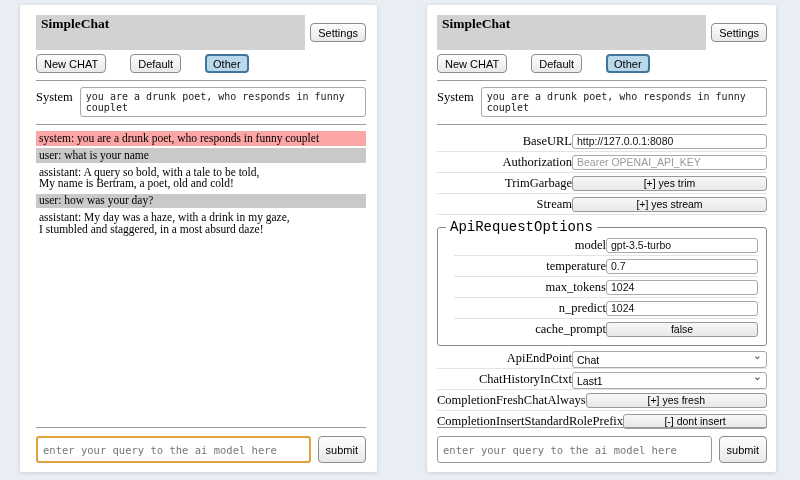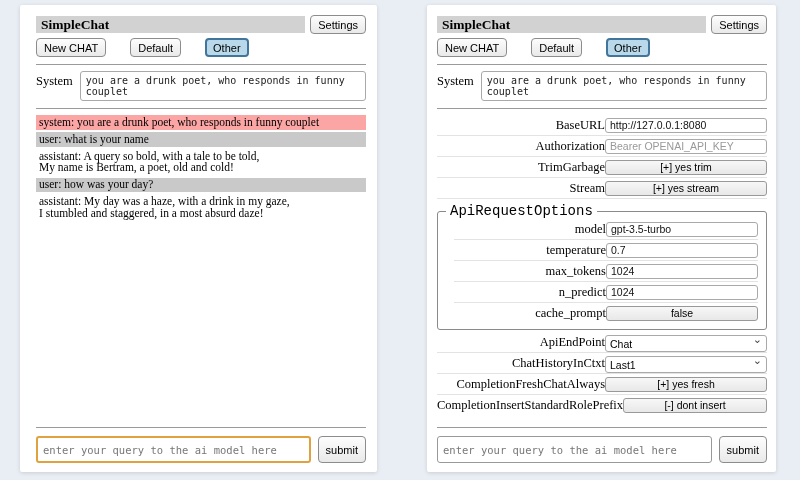--- a/index.html
+++ b/index.html
@@ -13,21 +13,21 @@
     position:absolute;top:5px;height:467px;background:#ffffff;
     border-radius:2px;box-shadow:0 1px 4px rgba(0,0,0,0.13);
     box-sizing:border-box;
   }
   .card-left{left:20px;width:357px;padding:0 11px 0 16px;}
   .card-right{left:427px;width:349px;padding:0 9px 0 10px;}
 
   
   .titlerow{display:flex;align-items:center;gap:5px;margin-top:10px;}
   .titlebar{
-    flex:1;background:#d2d2d2;height:17px;line-height:17px;
+    flex:1;background:#d2d2d2;height:35px;line-height:17px;
     font-size:13.5px;font-weight:bold;padding:0 5px;color:#000;
   }
   .btn{
     font-family:"Liberation Sans", sans-serif;font-size:11px;color:#000;
     background:linear-gradient(#fdfdfd,#e9e9e9);
     border:1px solid #8c8c8c;border-radius:4px;
     height:19px;padding:0 7px;cursor:pointer;
   }
   .toolbar{display:flex;gap:24px;margin-top:4px;}
   .btn.active{
@@ -56,21 +56,21 @@
   .msg-assistant{background:#ffffff;}
 
   
   .settings{margin-top:2px;}
   .srow{
     display:flex;align-items:center;justify-content:flex-end;
     height:20px;border-bottom:1px solid #e3e3e3;
   }
   .srow:last-child{border-bottom:none;}
   .slbl{font-size:12.5px;color:#000;}
-  .ctl{width:162px;box-sizing:border-box;}
+  .ctl{width:195px;box-sizing:border-box;}
   .sinput{
     height:15px;border:1px solid #a9a9a9;border-radius:3px;
     font-family:"Liberation Sans", sans-serif;font-size:10.5px;
     padding:0 4px;color:#111;
   }
   .sinput::placeholder{color:#999;}
   .wbtn{
     height:15px;background:linear-gradient(#f7f7f7,#e8e8e8);
     border:1px solid #999;border-radius:3px;
     font-family:"Liberation Sans", sans-serif;font-size:10.5px;

